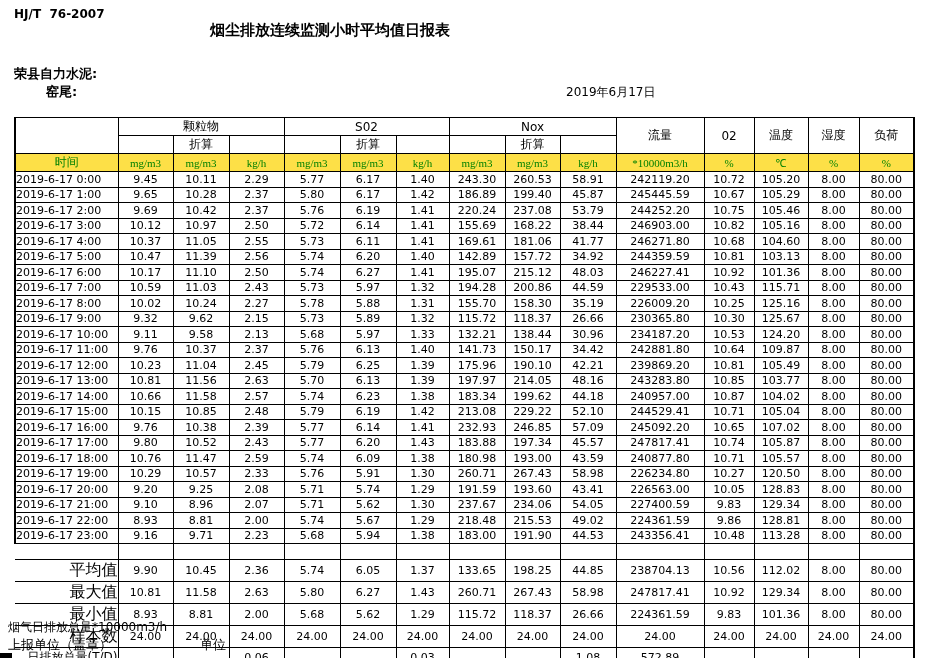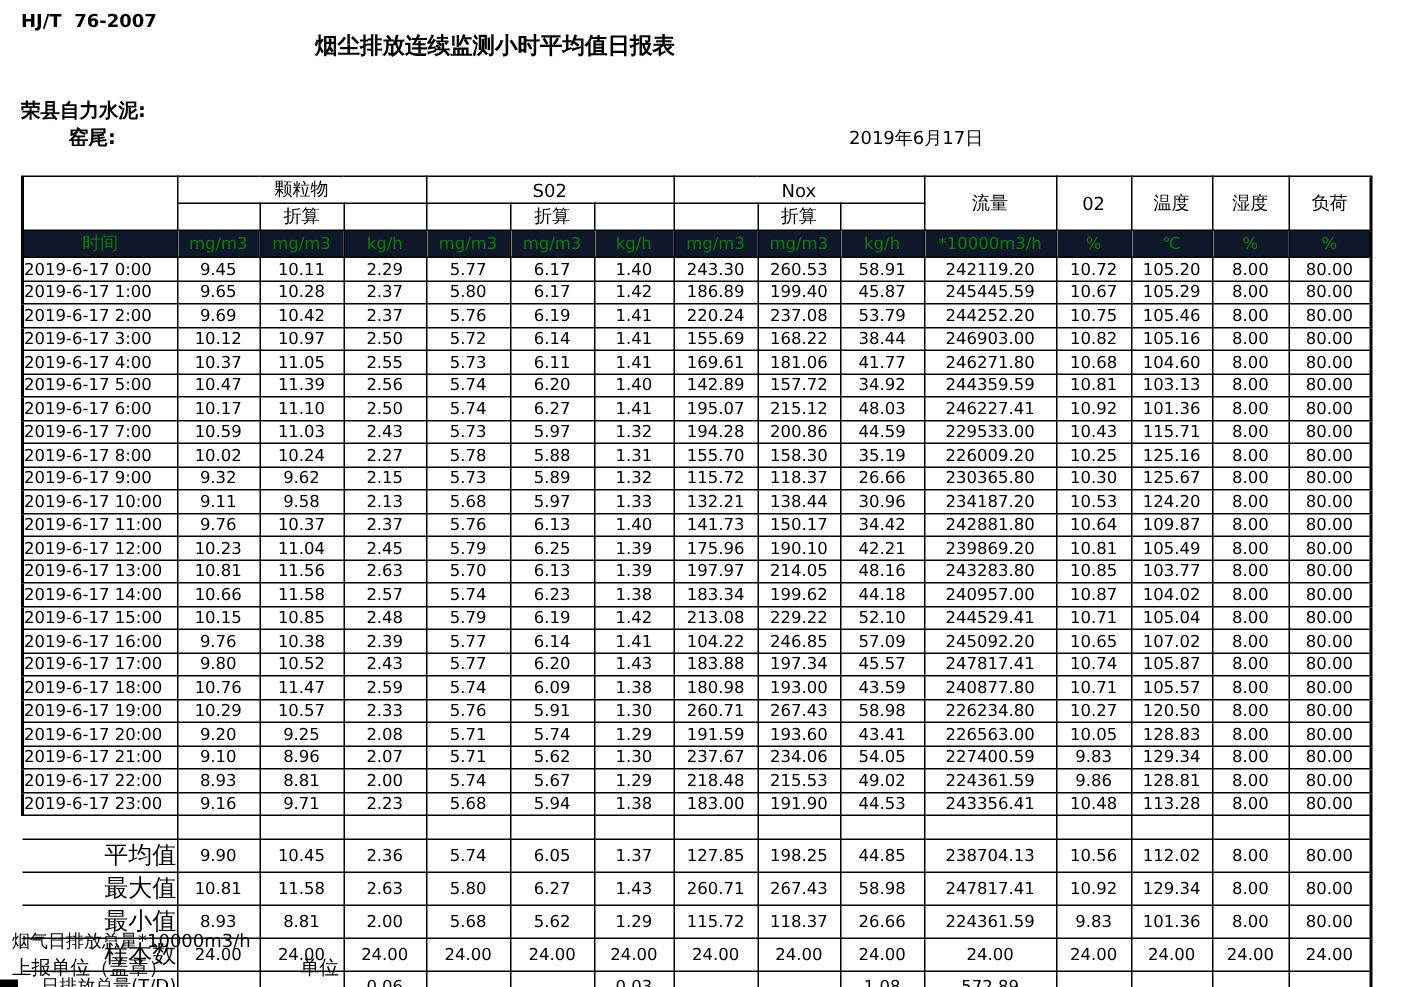--- a/index.html
+++ b/index.html
@@ -22,21 +22,21 @@
   table#report{
     position:absolute;left:14px;top:117px;width:899px;
     border-collapse:collapse;table-layout:fixed;
   }
   table#report th,table#report td{
     border:1px solid #000;padding:0;overflow:hidden;white-space:nowrap;
     font-weight:normal;
   }
   thead tr.h1 th{height:14px;font-size:12px;border-top:2px solid #000;}
   thead tr.h2 th{height:15px;font-size:12px;}
-  thead tr.h3 th{height:17px;font-size:11px;background:#0f172a;color:#008000;}
+  thead tr.h3 th{height:17px;font-size:11px;background:#fde047;color:#008000;font-family:Liberation Serif, serif;}
   thead tr.h3 th.time-h{font-size:12px;}
   tbody td{height:14.5px;font-size:11px;text-align:center;}
   tbody tr.lastrow td{height:18px;border-bottom:2px solid #000;}
   td.tc{text-align:left;padding-right:4px;}
   td.sl{text-align:right;padding-right:3px;font-size:16px;}
   td.sll{text-align:right;padding-left:1px;font-size:12px;}
   .bl2{border-left:2px solid #000 !important;}
   .br2{border-right:2px solid #000 !important;}
   td.nol{border-left:none !important;}
   tr.spacer td{height:15px;}
@@ -383,21 +383,21 @@
         <td class="br2">80.00</td>
       </tr>
       <tr>
         <td class="tc bl2">2019-6-17 16:00</td>
         <td>9.76</td>
         <td>10.38</td>
         <td>2.39</td>
         <td>5.77</td>
         <td>6.14</td>
         <td>1.41</td>
-        <td>104.22</td>
+        <td>232.93</td>
         <td>246.85</td>
         <td>57.09</td>
         <td>245092.20</td>
         <td>10.65</td>
         <td>107.02</td>
         <td>8.00</td>
         <td class="br2">80.00</td>
       </tr>
       <tr>
         <td class="tc bl2">2019-6-17 17:00</td>
@@ -536,21 +536,21 @@
         <td class="br2"></td>
       </tr>
       <tr>
         <td class="sl nol">平均值</td>
         <td>9.90</td>
         <td>10.45</td>
         <td>2.36</td>
         <td>5.74</td>
         <td>6.05</td>
         <td>1.37</td>
-        <td>127.85</td>
+        <td>133.65</td>
         <td>198.25</td>
         <td>44.85</td>
         <td>238704.13</td>
         <td>10.56</td>
         <td>112.02</td>
         <td>8.00</td>
         <td class="br2">80.00</td>
       </tr>
       <tr>
         <td class="sl nol">最大值</td>

